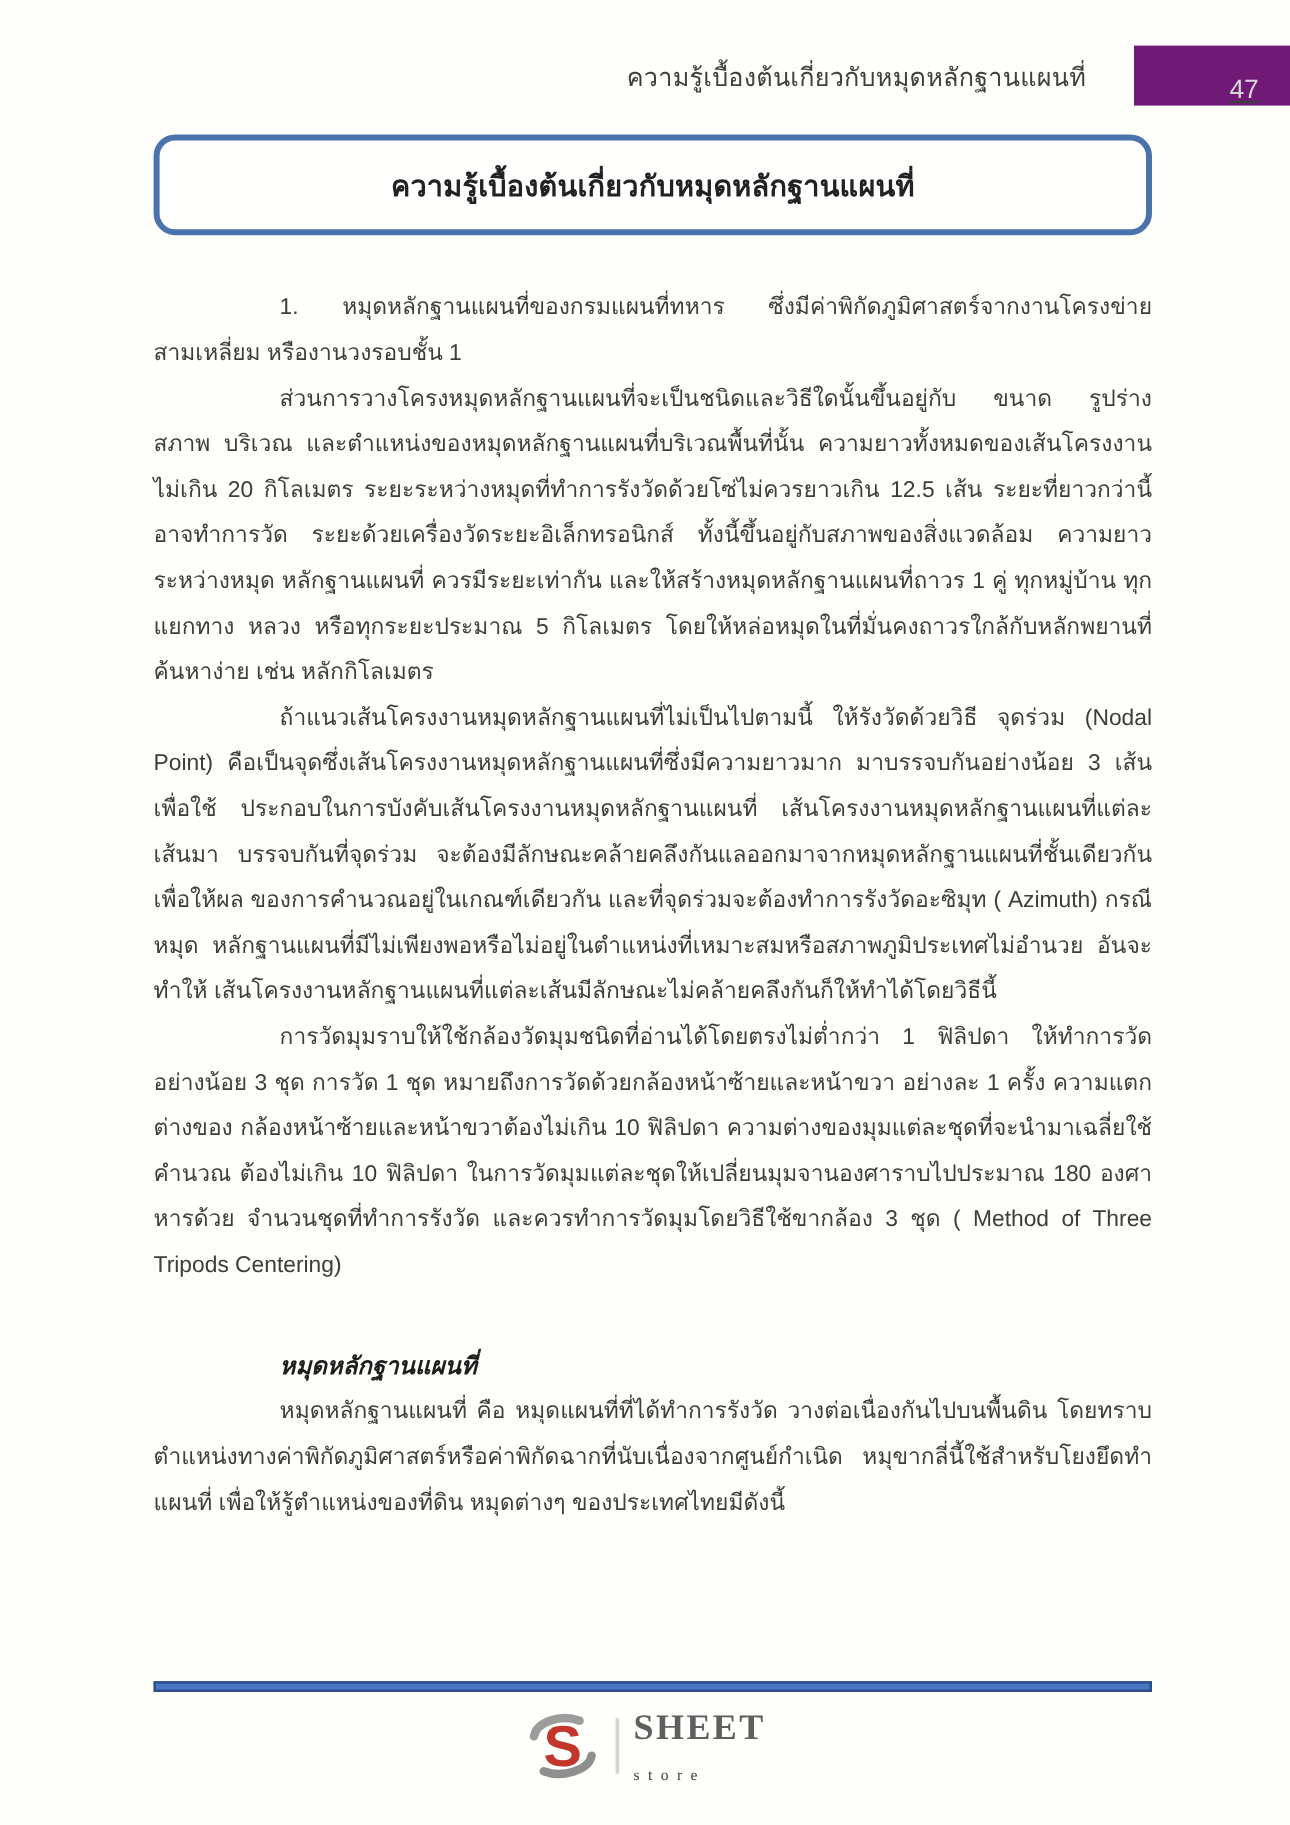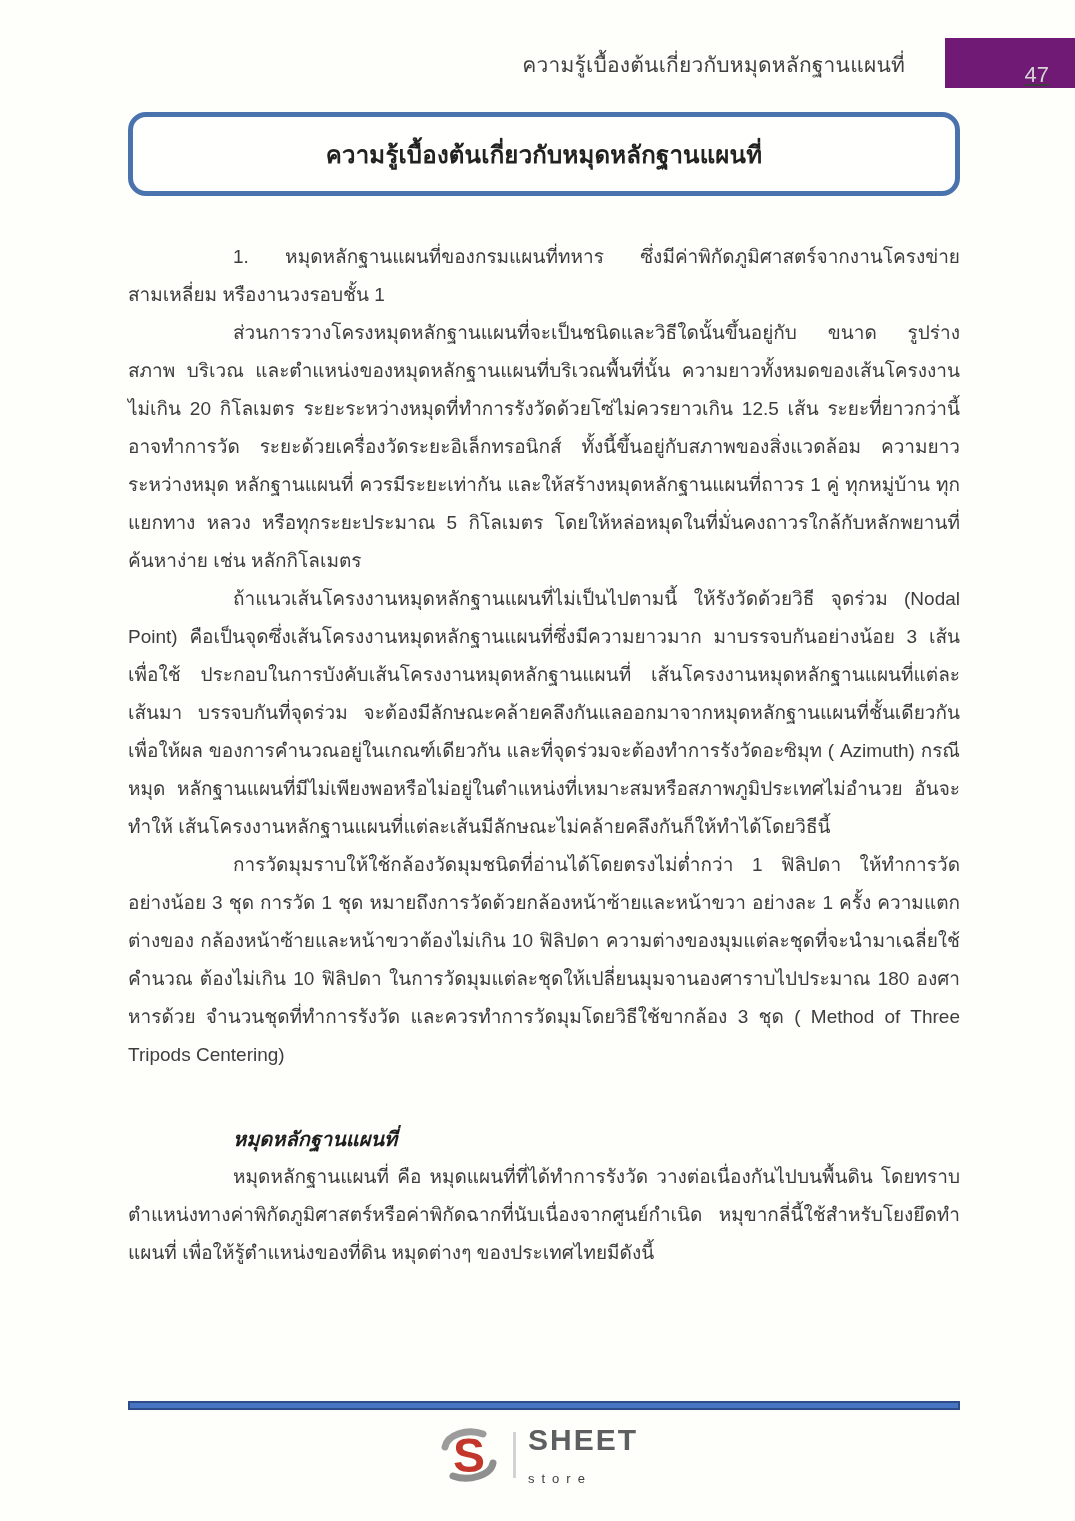--- a/index.html
+++ b/index.html
@@ -58,21 +58,21 @@
   .footer-rule{
     position:absolute;left:128px;top:0;width:832px;height:9px;
     background:#4775c2;border:2px solid #2c4d87;box-sizing:border-box;
   }
   .logo{
     position:absolute;left:0;top:24px;width:100%;
     display:flex;align-items:center;justify-content:center;gap:12px;
   }
   .logo-icon{width:64px;height:56px;flex:0 0 auto;}
   .logo-divider{width:3px;height:46px;background:#d3d3d3;}
-  .logo-text{display:flex;flex-direction:column;line-height:1;}
+  .logo-text{display:flex;flex-direction:column;line-height:1;font-family:Liberation Serif, serif;}
   .logo-title{
     font-size:30px;font-weight:bold;color:#5e5f61;letter-spacing:2px;
   }
   .logo-subtitle{
     font-size:13px;color:#404040;letter-spacing:7px;margin-top:17px;
   }
 </style>
 </head>
 <body>
 

